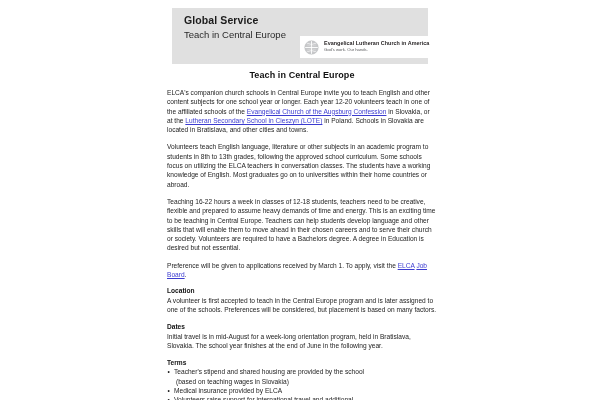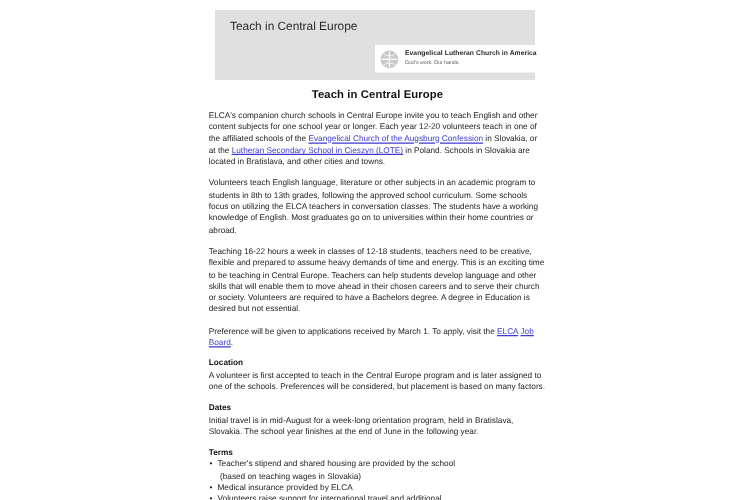--- a/index.html
+++ b/index.html
@@ -166,20 +166,21 @@
   }
 </style>
 </head>
 <body>
 
 <div id="page">
 
   <div class="header-band"></div>
 
   <div class="header-titles">
+    <div class="header-title">Global Service</div>
     <div class="header-subtitle">Teach in Central Europe</div>
   </div>
 
   <div class="logo-box">
     <svg class="logo-mark" viewBox="0 0 40 40">
       <circle cx="20" cy="20" r="18" fill="#c7c8ca"></circle>
       <path d="M20 2 L20 38" stroke="#ffffff" stroke-width="2.4" fill="none"></path>
       <path d="M2 20 L38 20" stroke="#ffffff" stroke-width="2.4" fill="none"></path>
       <path d="M7 8 Q20 16 33 8" stroke="#ffffff" stroke-width="1.7" fill="none"></path>
       <path d="M7 32 Q20 24 33 32" stroke="#ffffff" stroke-width="1.7" fill="none"></path>

